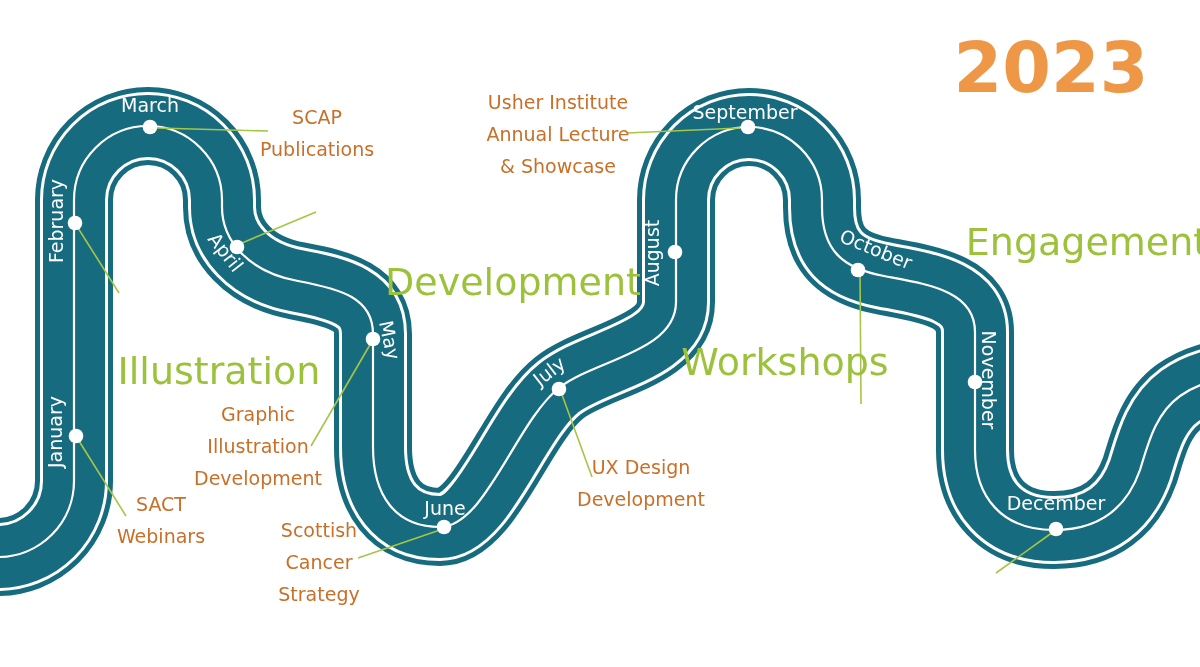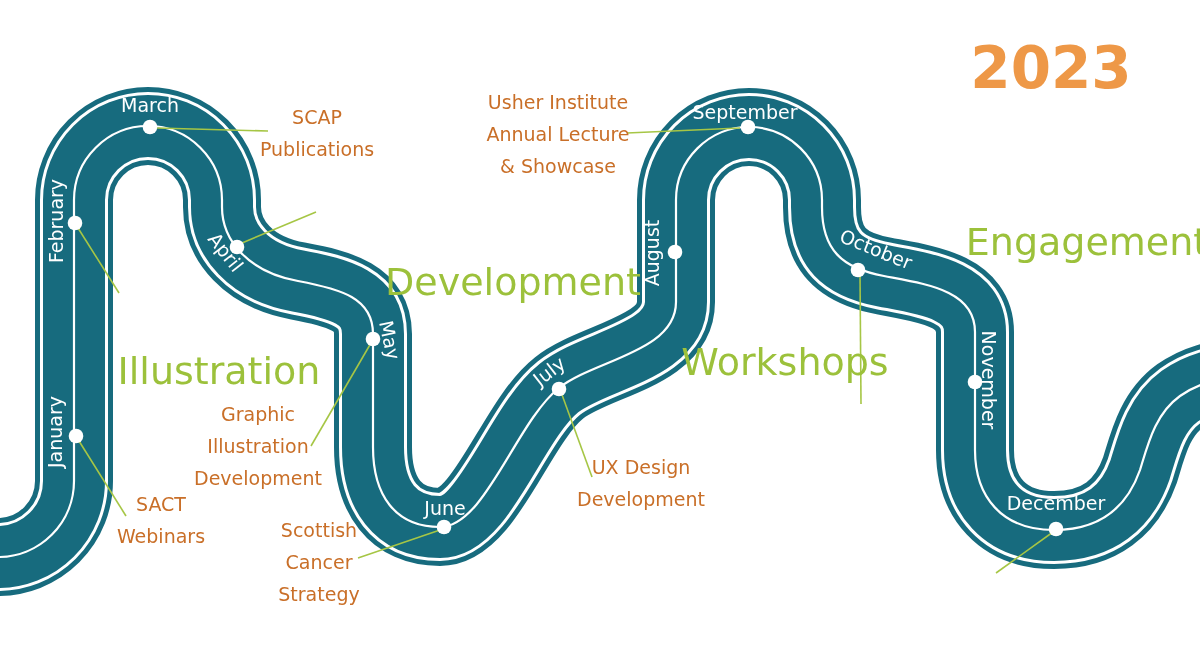--- a/index.html
+++ b/index.html
@@ -22,21 +22,21 @@
     fill:var(--road-white,#ffffff);
     font-size:19px;
     text-anchor:middle;
     dominant-baseline:central;
   }
   
   .year{
     position:absolute;
     transform:translate(-50%,-50%);
     color:var(--year-orange,#EE9847);
-    font-size:58px;font-weight:bold;line-height:1;
+    font-size:70px;font-weight:bold;line-height:1;
     white-space:nowrap;
   }
   .phase{
     position:absolute;
     transform:translate(-50%,-50%);
     color:var(--phase-green,#9CC13B);
     font-size:38px;line-height:1.1;
     white-space:nowrap;
   }
   .milestone{

